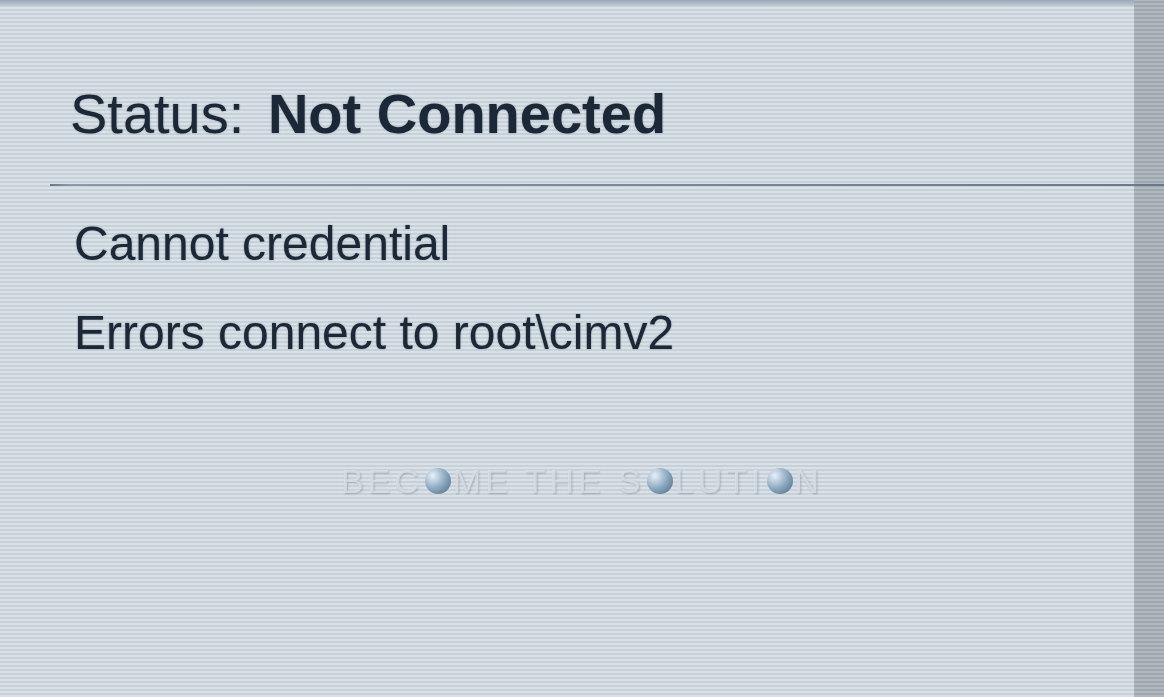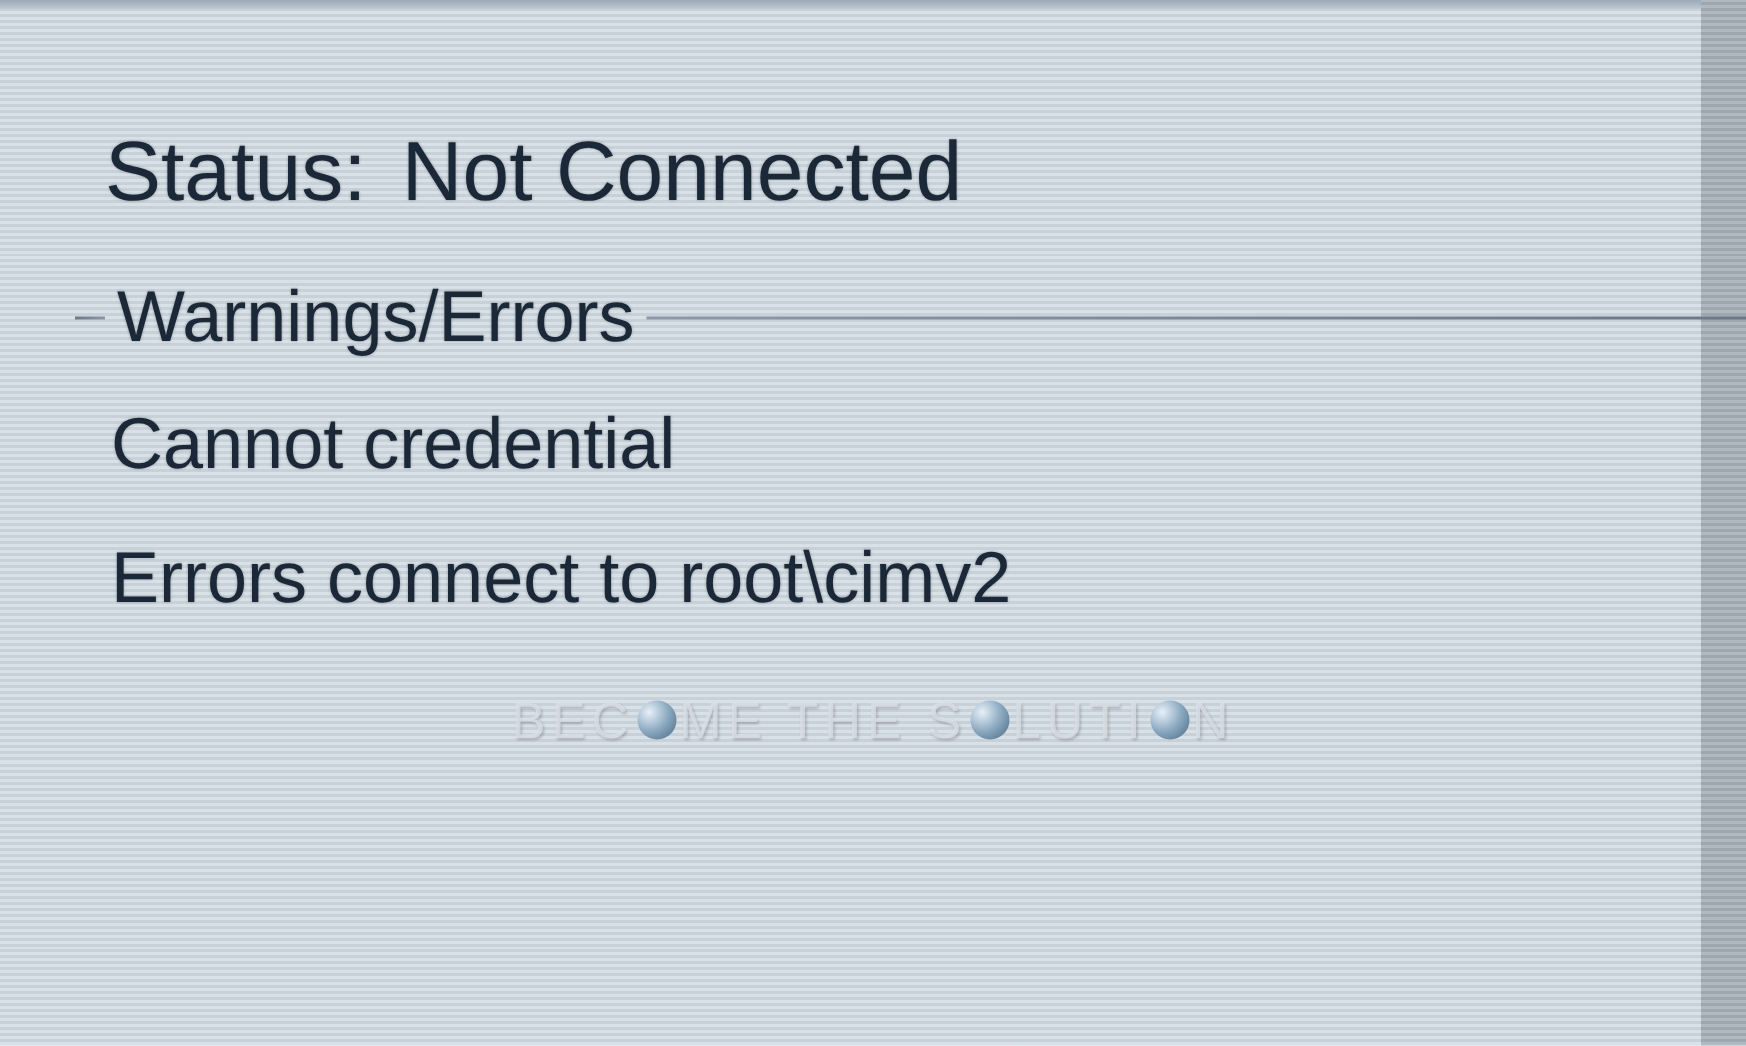--- a/index.html
+++ b/index.html
@@ -33,21 +33,21 @@
       text-shadow: 0 0 2px rgba(0,0,0,0.3);
     }
     
     .status-label {
       display: inline-block;
       margin-top: 36px;
     }
     
     .status-value {
       display: inline-block;
-      font-weight: 400;
+      font-weight: 700;
       margin-left: 8px;
     }
     
     .fieldset-line {
       position: relative;
       display: flex;
       align-items: center;
       margin-bottom: 30px;
       margin-left: -20px;
     }
@@ -137,21 +137,20 @@
 <div class="top-border"></div>
 <div class="right-edge"></div>
 
 <div class="status-line">
   <span class="status-label">Status:</span>
   <span class="status-value">Not Connected</span>
 </div>
 
 <div class="fieldset-line">
   <div class="fieldset-left"></div>
-  <div class="fieldset-title">Warnings/Errors</div>
   <div class="fieldset-right"></div>
 </div>
 
 <div class="error-text">Cannot credential</div>
 <div class="error-text">Errors connect to root\cimv2</div>
 
 <div class="watermark">
   <span>BEC</span><span class="watermark-o"></span><span>ME THE S</span><span class="watermark-o"></span><span>LUTI</span><span class="watermark-o"></span><span>N</span>
 </div>
 

